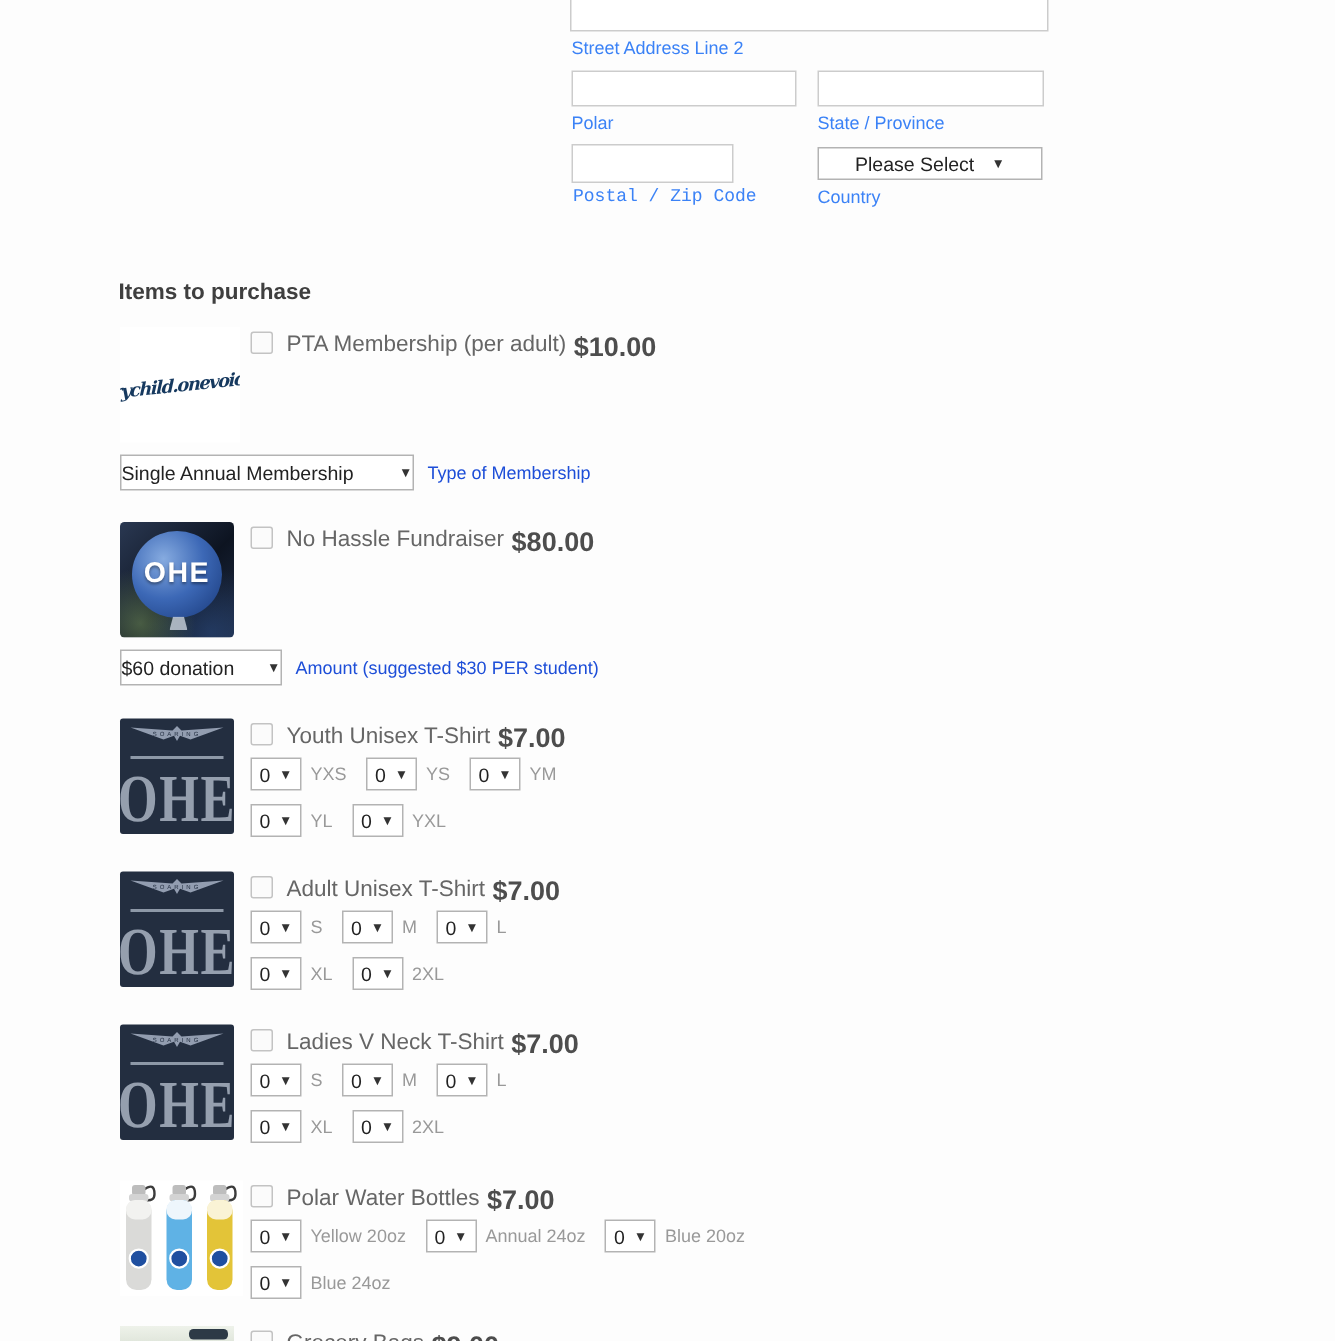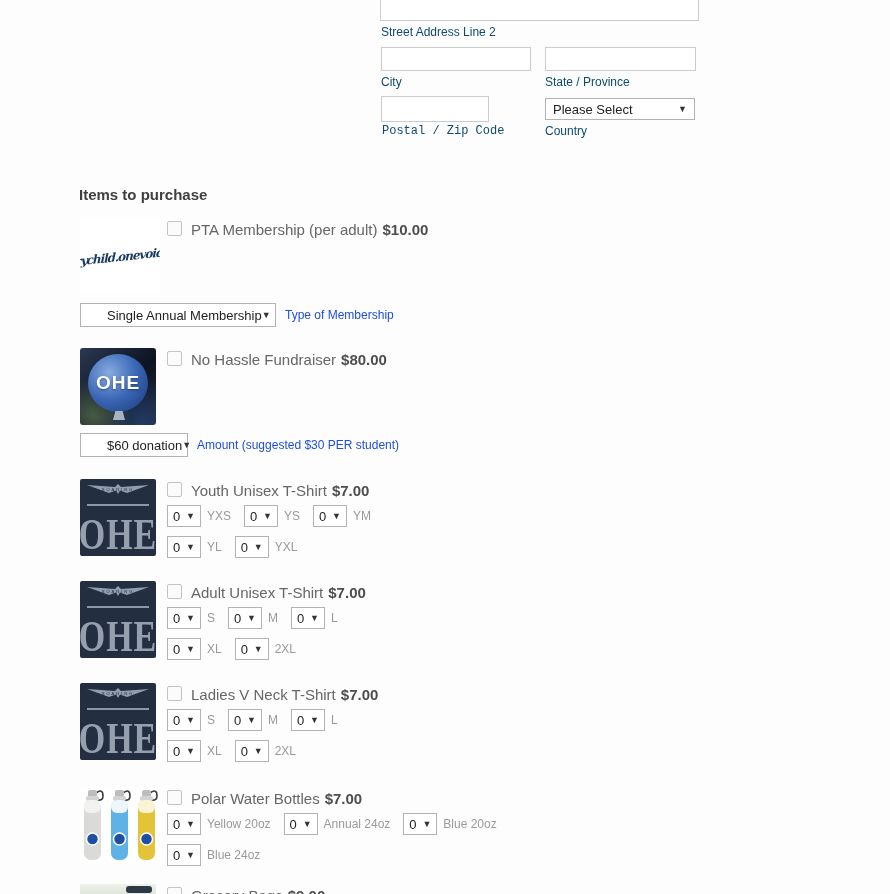--- a/index.html
+++ b/index.html
@@ -2,59 +2,59 @@
 <html><head>
 <meta charset="utf-8">
 <style>
   html,body{margin:0;padding:0;background:#fff;}
   .page{position:relative;width:890px;height:894px;overflow:hidden;background:#fdfdfd;
         font-family:"Liberation Sans",sans-serif;}
   
   .addr{position:absolute;left:380px;top:0;width:330px;height:150px;}
   .addr input{position:absolute;border:1px solid #ccc;background:#fff;height:24px;
               font:13px "Liberation Sans",sans-serif;color:#333;padding:0 6px;box-sizing:border-box;outline:none;}
-  .flabel{position:absolute;font-size:12px;color:#0c4a6e;}
+  .flabel{position:absolute;font-size:12px;color:#3b82f6;}
   #street2{left:0;top:-6px;width:319px;height:27px;}
   .lbl-street2{left:1px;top:25px;}
   #city{left:1px;top:47px;width:150px;}
   #state{left:165px;top:47px;width:151px;}
   .lbl-city{left:1px;top:75px;}
   .lbl-state{left:165px;top:75px;}
   #postal{left:1px;top:96px;width:108px;height:26px;}
   .lbl-postal{left:2px;top:124px;font-family:Liberation Mono, monospace;}
   .country-sel{position:absolute;left:165px;top:98px;width:150px;height:22px;border:1px solid #b3b3b3;
                background:#fff;display:flex;align-items:center;justify-content:space-between;
-               padding:0 7px;box-sizing:border-box;cursor:pointer;}
+               padding:0 24px;box-sizing:border-box;cursor:pointer;}
   .country-sel .selval{font-size:13px;color:#222;}
   .lbl-country{left:165px;top:124px;}
   .arr{font-size:9px;color:#333;line-height:1;}
   
   .heading{position:absolute;left:79px;top:186px;font-size:15px;font-weight:bold;color:#3f3f3f;}
   #items{position:absolute;left:79px;top:0;width:800px;height:894px;}
   .item{position:absolute;left:0;width:800px;}
   .item-0{top:218px}.item-1{top:348px}.item-2{top:479px}.item-3{top:581px}
   .item-4{top:683px}.item-5{top:787px}.item-6{top:884px}
   .thumb{position:absolute;left:1px;top:0;width:76px;height:77px;overflow:hidden;}
   .titleline{position:absolute;left:88px;top:3px;display:flex;align-items:flex-start;white-space:nowrap;}
   .cb{display:inline-block;width:13px;height:13px;border:1px solid #c3c3c3;background:#fbfbfb;
       border-radius:2px;margin-right:9px;cursor:pointer;flex:0 0 auto;}
   .iname{font-size:15px;color:#666;margin-right:5px;}
-  .iprice{font-size:15px;font-weight:bold;color:#4d4d4d;}
+  .iprice{font-size:18px;font-weight:bold;color:#4d4d4d;}
   
   .qrow{position:absolute;left:88px;display:flex;align-items:center;white-space:nowrap;}
   .qrow.r0{top:26px}.qrow.r1{top:57px}
   .qsel{display:inline-flex;width:34px;height:22px;border:1px solid #b3b3b3;background:#fff;
         align-items:center;justify-content:space-between;padding:0 5px;box-sizing:border-box;
         cursor:pointer;flex:0 0 auto;}
   .qval{font-size:13px;color:#222;}
   .qlabel{font-size:12px;color:#999;margin-left:6px;margin-right:13px;}
   
   .selrow{position:absolute;left:1px;top:85px;display:flex;align-items:center;white-space:nowrap;}
   .bigsel{height:24px;border:1px solid #b3b3b3;background:#fff;display:inline-flex;align-items:center;
-          justify-content:space-between;padding:0 26px;box-sizing:border-box;cursor:pointer;}
+          justify-content:space-between;padding:0 0;box-sizing:border-box;cursor:pointer;}
   .bigsel .selval{font-size:13px;color:#222;}
   .sellabel{font-size:12px;color:#1d4ed8;margin-left:9px;}
   .w-membership{width:196px;}
   .w-donation{width:108px;}
   
   .pta-everychild-onevoice-logo{background:#fff;width:80px;display:flex;align-items:center;justify-content:center;}
   .pta-script{font-family:"DejaVu Serif",serif;font-style:italic;font-weight:bold;font-size:12px;
               color:#16395f;transform:rotate(-6deg) skewX(-8deg);letter-spacing:-1px;}
   .ohe-window-sticker-photo{border-radius:3px;
      background:
@@ -82,21 +82,21 @@
 <body>
 
 <div class="page">
 
   <div class="addr">
     <input id="street2" type="text" value="" style="">
     <div class="flabel lbl-street2">Street Address Line 2</div>
 
     <input id="city" type="text" value="" style="">
     <input id="state" type="text" value="" style="">
-    <div class="flabel lbl-city">City</div>
+    <div class="flabel lbl-city">Polar</div>
     <div class="flabel lbl-state">State / Province</div>
 
     <input id="postal" type="text" value="" style="">
     <div class="country-sel">
       <span class="selval">Please Select</span>
       <span class="arr">▼</span>
     </div>
     <div class="flabel lbl-postal">Postal / Zip Code</div>
     <div class="flabel lbl-country">Country</div>
   </div>

